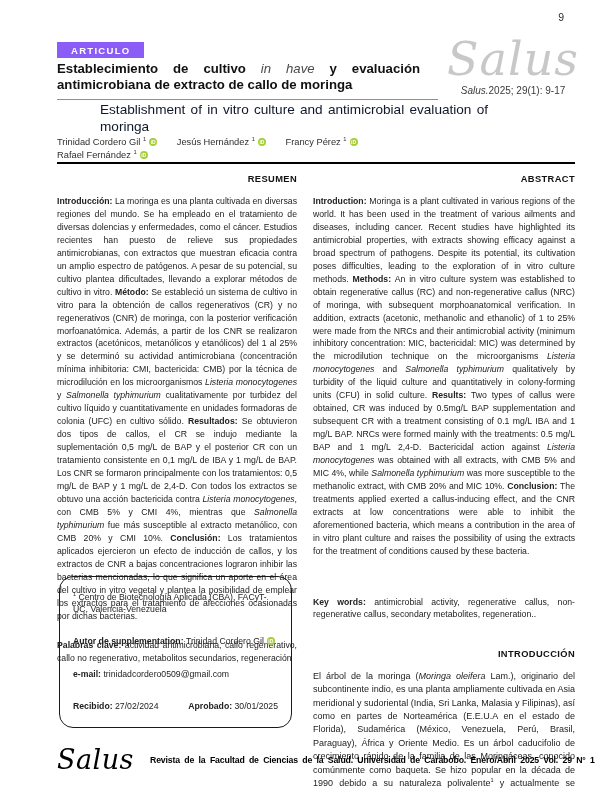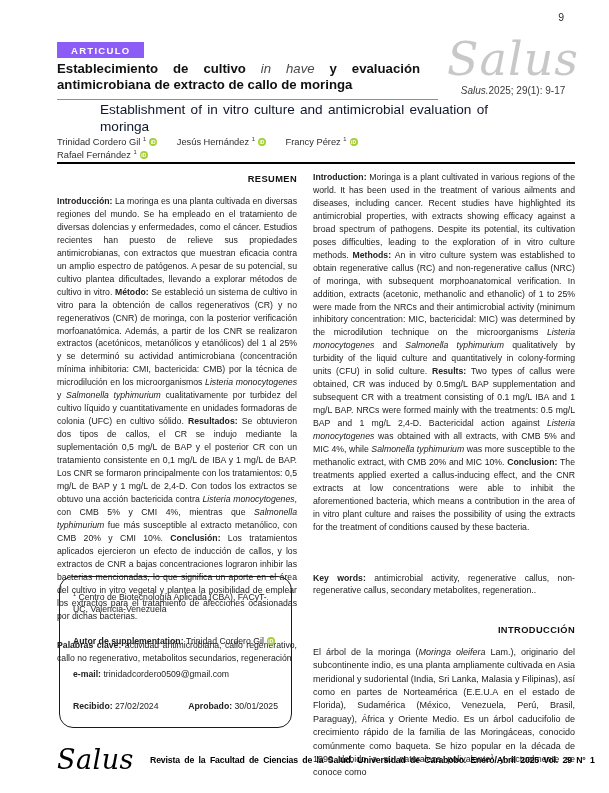--- a/index.html
+++ b/index.html
@@ -105,20 +105,21 @@
 
 <div class="head-rule"></div>
 
 <div class="columns">
   <div class="col">
     <div class="col-heading">RESUMEN</div>
     <div class="abstract-text"><span class="b">Introducción: </span><span>La moringa es una planta cultivada en diversas regiones del mundo. Se ha empleado en el tratamiento de diversas dolencias y enfermedades, como el cáncer. Estudios recientes han puesto de relieve sus propiedades antimicrobianas, con extractos que muestran eficacia contra un amplio espectro de patógenos. A pesar de su potencial, su cultivo plantea dificultades, llevando a explorar métodos de cultivo in vitro. </span><span class="b">Método: </span><span>Se estableció un sistema de cultivo in vitro para la obtención de callos regenerativos (CR) y no regenerativos (CNR) de moringa, con la posterior verificación morfoanatómica. Además, a partir de los CNR se realizaron extractos (acetónicos, metanólicos y etanólicos) del 1 al 25% y se determinó su actividad antimicrobiana (concentración mínima inhibitoria: CMI, bactericida: CMB) por la técnica de microdilución en los microorganismos </span><span class="i">Listeria monocytogenes</span><span> y </span><span class="i">Salmonella typhimurium</span><span> cualitativamente por turbidez del cultivo líquido y cuantitativamente en unidades formadoras de colonia (UFC) en cultivo sólido. </span><span class="b">Resultados: </span><span>Se obtuvieron dos tipos de callos, el CR se indujo mediante la suplementación 0,5 mg/L de BAP y el posterior CR con un tratamiento consistente en 0,1 mg/L de IBA y 1 mg/L de BAP. Los CNR se formaron principalmente con los tratamientos: 0,5 mg/L de BAP y 1 mg/L de 2,4-D. Con todos los extractos se obtuvo una acción bactericida contra </span><span class="i">Listeria monocytogenes</span><span>, con CMB 5% y CMI 4%, mientras que </span><span class="i">Salmonella typhimurium</span><span> fue más susceptible al extracto metanólico, con CMB 20% y CMI 10%. </span><span class="b">Conclusión: </span><span>Los tratamientos aplicados ejercieron un efecto de inducción de callos, y los extractos de CNR a bajas concentraciones lograron inhibir las bacterias mencionadas, lo que significa un aporte en el área del cultivo in vitro vegetal y plantea la posibilidad de emplear los extractos para el tratamiento de afecciones ocasionadas por dichas bacterias.</span></div>
     <div class="keywords"><span class="b">Palabras clave: </span><span>actividad antimicrobiana, callo regenerativo, callo no regenerativo, metabolitos secundarios, regeneración</span></div>
   </div>
   <div class="col">
+    <div class="col-heading">ABSTRACT</div>
     <div class="abstract-text"><span class="b">Introduction: </span><span>Moringa is a plant cultivated in various regions of the world. It has been used in the treatment of various ailments and diseases, including cancer. Recent studies have highlighted its antimicrobial properties, with extracts showing efficacy against a broad spectrum of pathogens. Despite its potential, its cultivation poses difficulties, leading to the exploration of in vitro culture methods. </span><span class="b">Methods: </span><span>An in vitro culture system was established to obtain regenerative callus (RC) and non-regenerative callus (NRC) of moringa, with subsequent morphoanatomical verification. In addition, extracts (acetonic, methanolic and ethanolic) of 1 to 25% were made from the NRCs and their antimicrobial activity (minimum inhibitory concentration: MIC, bactericidal: MIC) was determined by the microdilution technique on the microorganisms </span><span class="i">Listeria monocytogenes</span><span> and </span><span class="i">Salmonella typhimurium</span><span> qualitatively by turbidity of the liquid culture and quantitatively in colony-forming units (CFU) in solid culture.  </span><span class="b">Results: </span><span>Two types of callus were obtained, CR was induced by 0.5mg/L BAP supplementation and subsequent CR with a treatment consisting of 0.1 mg/L IBA and 1 mg/L BAP. NRCs were formed mainly with the treatments: 0.5 mg/L BAP and 1 mg/L 2,4-D. Bactericidal action against </span><span class="i">Listeria monocytogenes</span><span> was obtained with all extracts, with CMB 5% and MIC 4%, while </span><span class="i">Salmonella typhimurium</span><span> was more susceptible to the methanolic extract, with CMB 20% and MIC 10%. </span><span class="b">Conclusion: </span><span>The treatments applied exerted a callus-inducing effect, and the CNR extracts at low concentrations were able to inhibit the aforementioned bacteria, which means a contribution in the area of in vitro plant culture and raises the possibility of using the extracts for the treatment of conditions caused by these bacteria.</span></div>
     <div class="keywords" style="margin-top:38px;"><span class="b">Key words: </span><span>antimicrobial activity, regenerative callus, non-regenerative callus, secondary metabolites, regeneration..</span></div>
     <div class="intro-heading">INTRODUCCIÓN</div>
     <div class="intro-text"><span>El árbol de la moringa (</span><span class="i">Moringa oleifera</span><span> Lam.), originario del subcontinente indio, es una planta ampliamente cultivada en Asia meridional y sudoriental (India, Sri Lanka, Malasia y Filipinas), así como en partes de Norteamérica (E.E.U.A en el estado de Florida), Sudamérica (México, Venezuela, Perú, Brasil, Paraguay), África y Oriente Medio. Es un árbol caducifolio de crecimiento rápido de la familia de las Moringáceas, conocido comúnmente como baqueta. Se hizo popular en la década de 1990 debido a su naturaleza polivalente</span><span class="sup">1</span><span> y actualmente se conoce como</span></div>
   </div>
 </div>
 
 <div class="info-box">
   <div class="box-row"><span class="sup">1</span><span> Centro de Biotecnología Aplicada (CBA), FACyT-UC, Valencia-Venezuela</span></div>
   <div class="box-row"><span class="b">Autor de supplementation: </span><span>Trinidad Cordero Gil</span><span class="orcid">iD</span></div>

